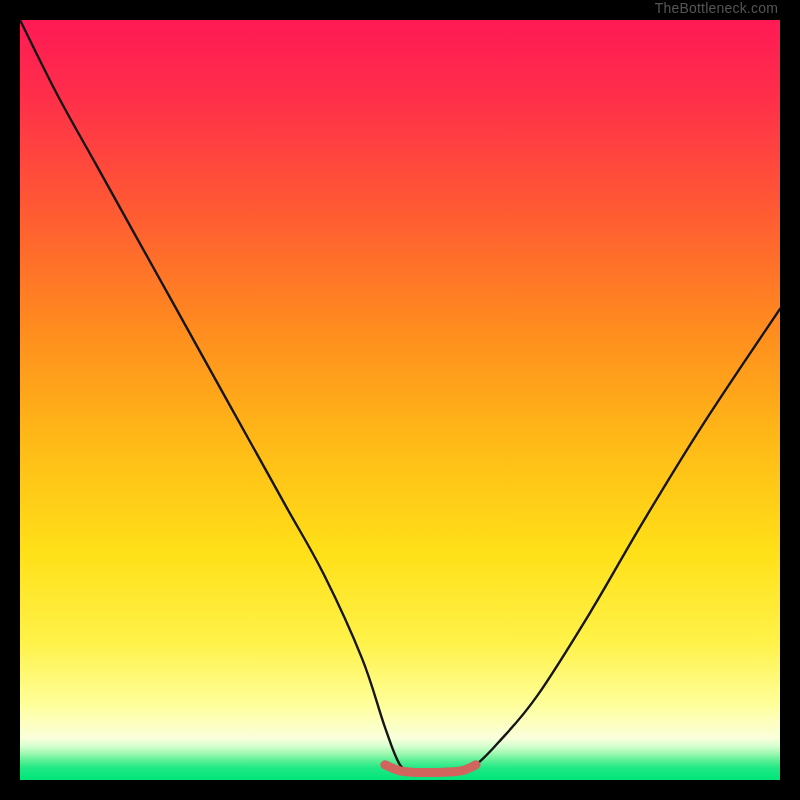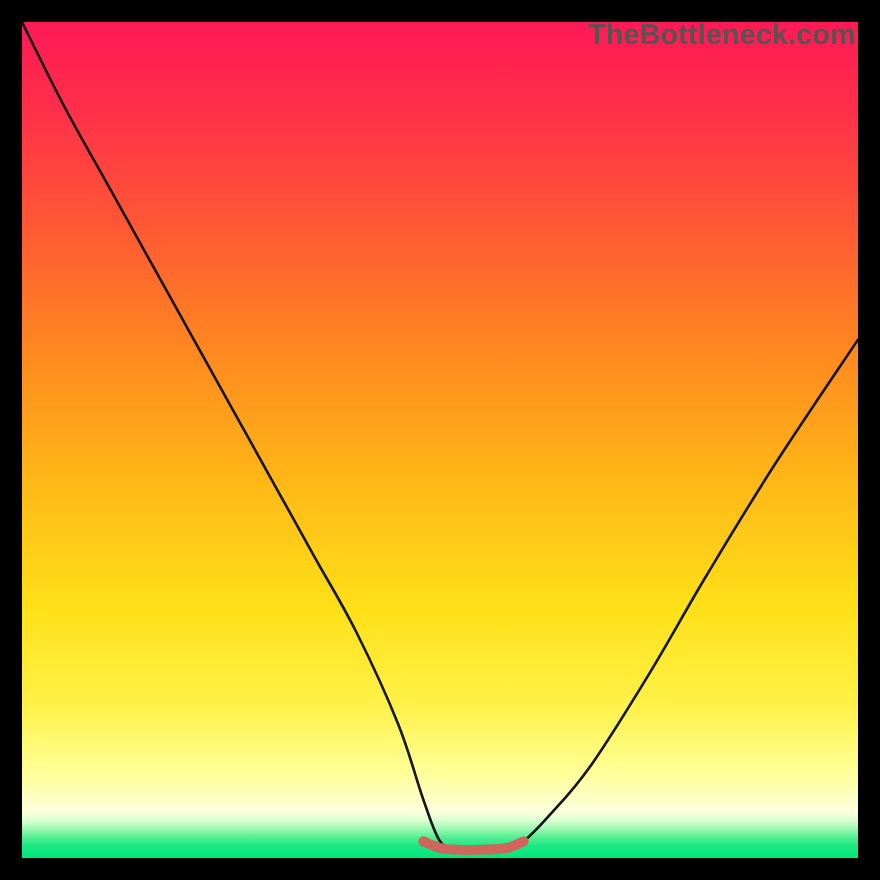--- a/index.html
+++ b/index.html
@@ -31,25 +31,24 @@
     left: 0;
     top: 0;
     width: 760px;
     height: 760px;
   }
   .watermark {
     position: absolute;
     top: 0px;
     right: 22px;
     color: #555555;
-    font-size: 26px;
-    font-weight: 700;
+    font-size: 14px;
+    font-weight: 400;
     letter-spacing: 0.2px;
     user-select: none;
-    margin-top: 16px;
   }
 </style>
 </head>
 <body>
 
 <div class="frame">
 
   <svg class="gradient-area" viewBox="0 0 760 760" preserveAspectRatio="none">
     <defs>
       <linearGradient id="bgGrad" x1="0" y1="0" x2="0" y2="1">

